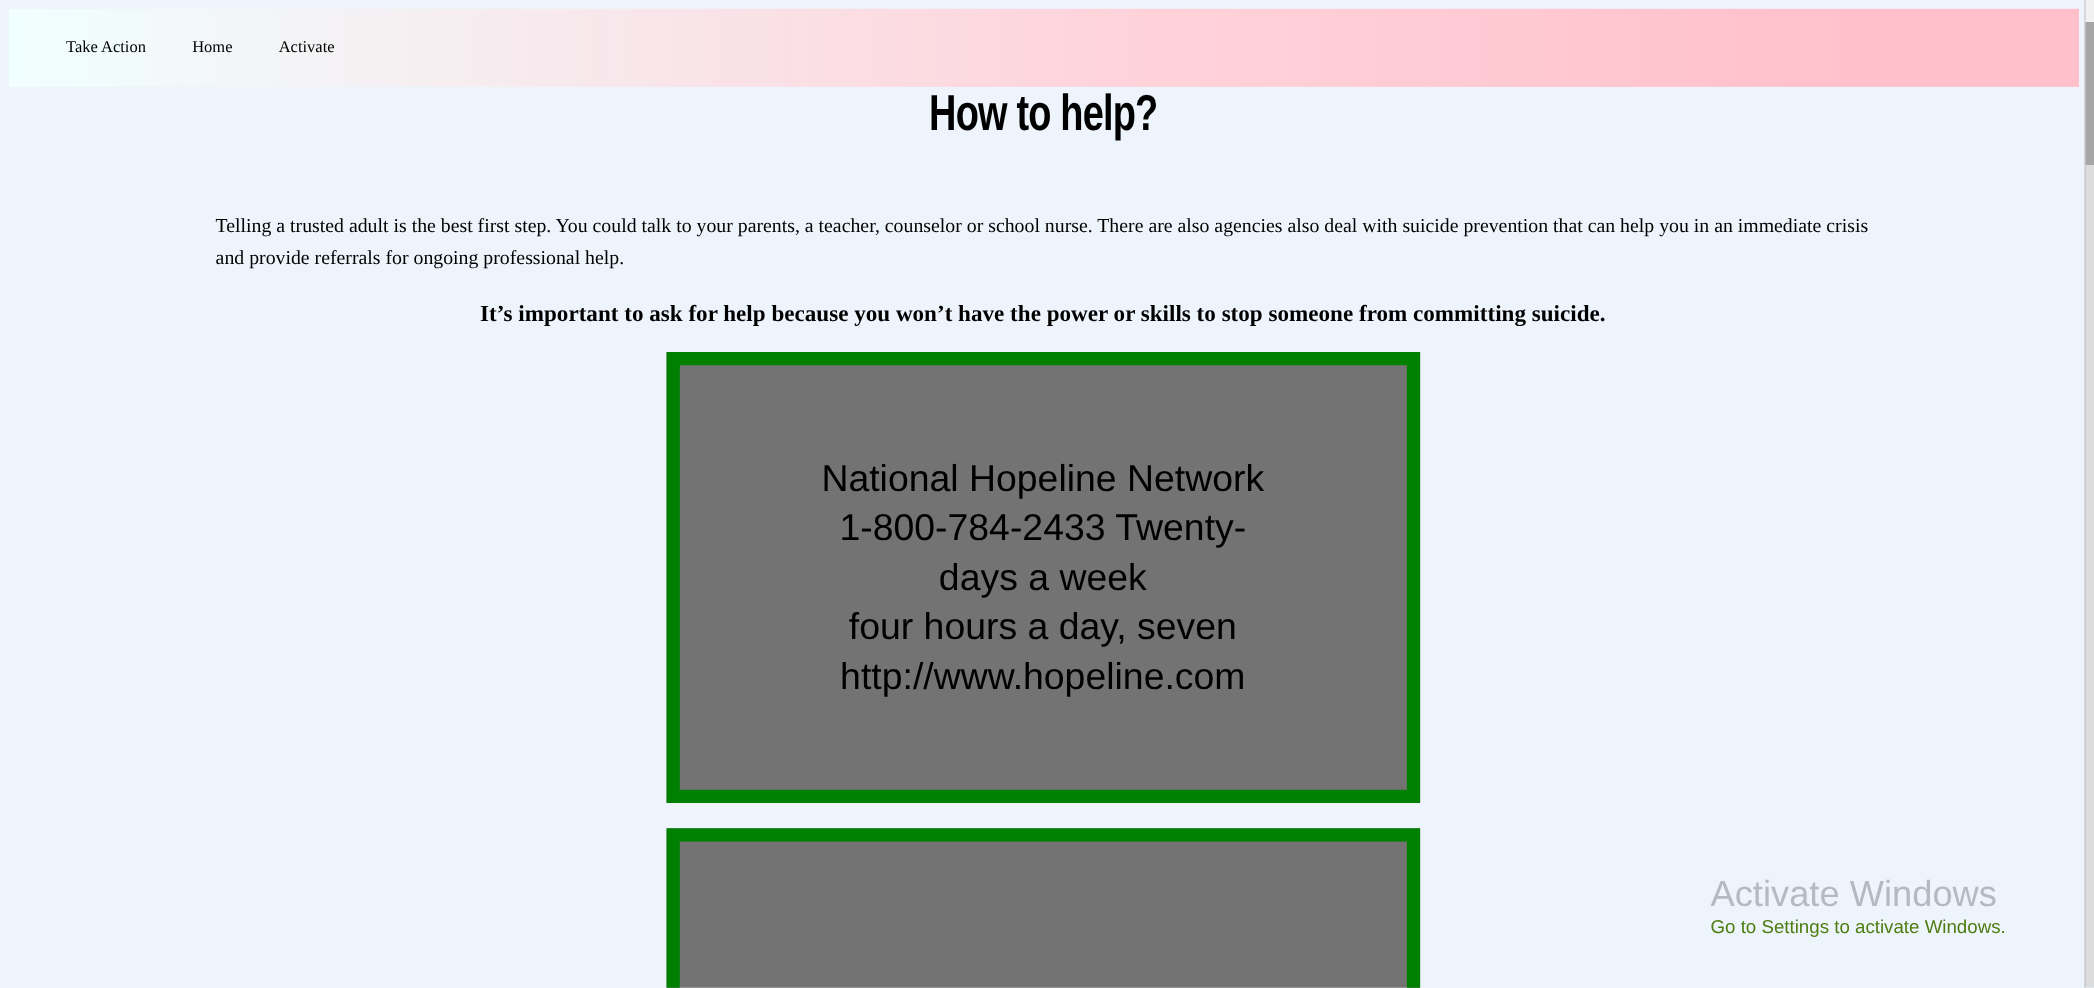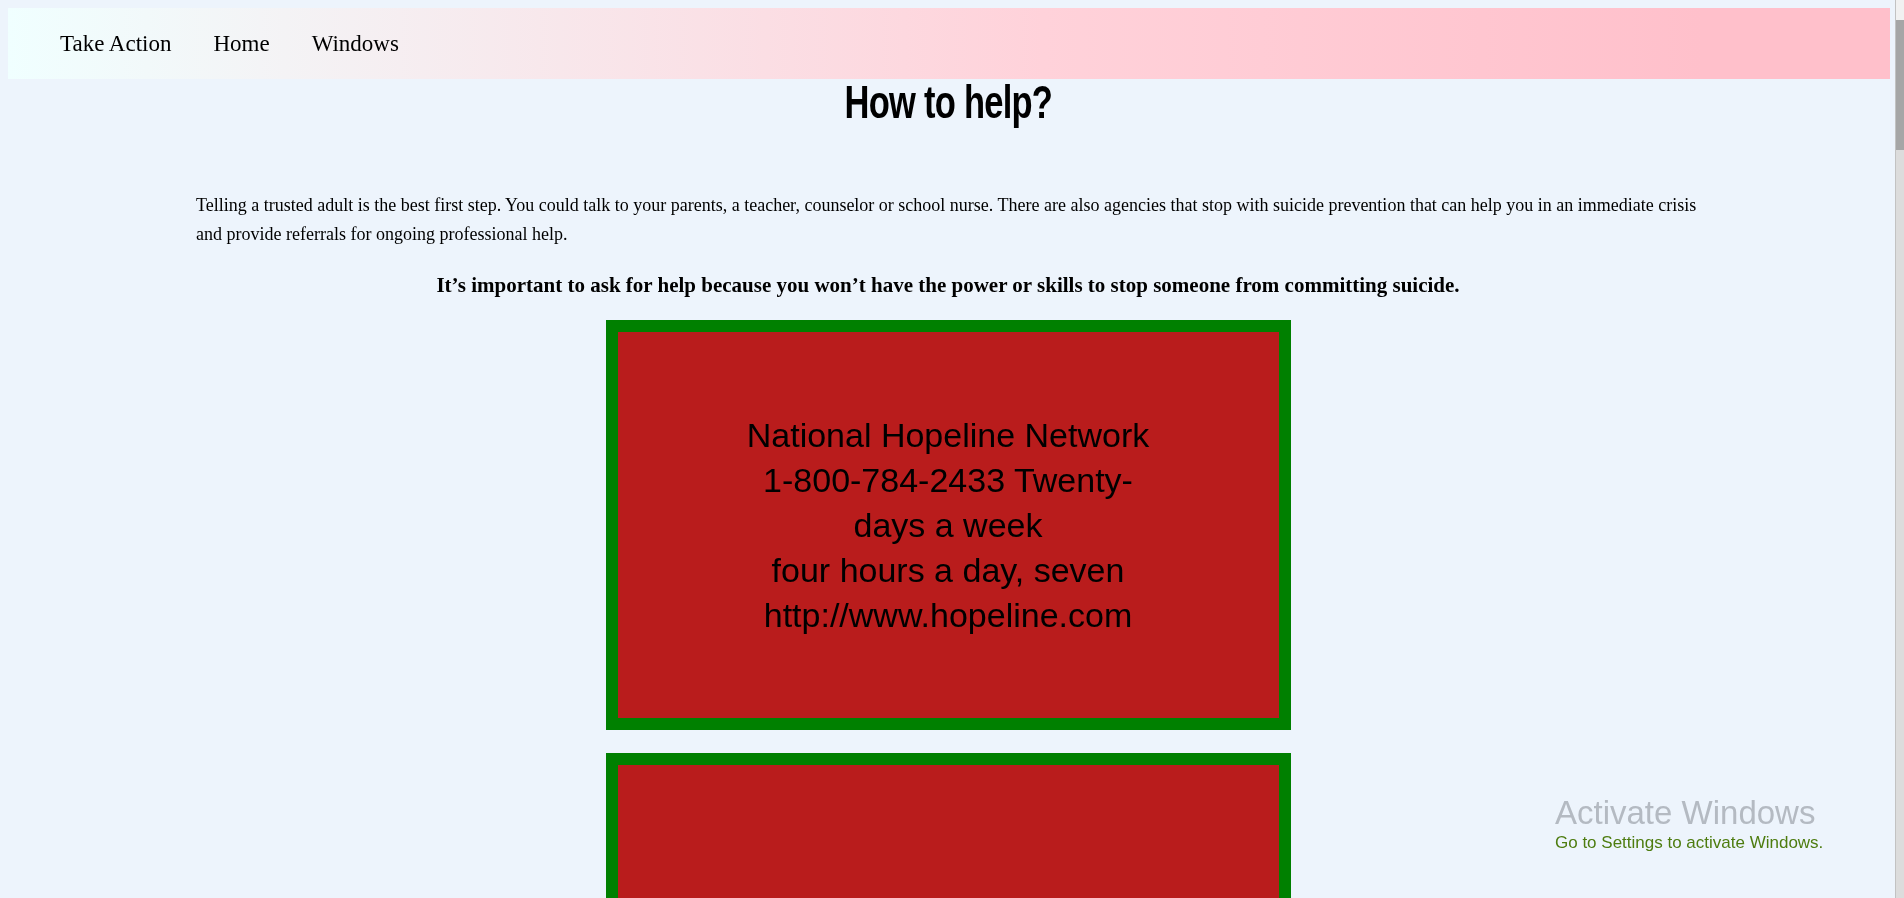--- a/index.html
+++ b/index.html
@@ -18,21 +18,21 @@
     left: 8px;
     top: 8px;
     width: 1882px;
     height: 71px;
     background: linear-gradient(to right, #f0ffff 0%, #ffd2da 55%, #ffc0cb 90%);
     display: flex;
     align-items: center;
   }
   .navbar a {
     font-family: "Liberation Serif", serif;
-    font-size: 23px;
+    font-size: 15px;
     color: #000;
     text-decoration: none;
     margin-left: 52px;
     cursor: pointer;
   }
   .navbar a + a { margin-left: 42px; }
 
   
   main { position: absolute; left: 0; top: 79px; width: 1896px; }
 
@@ -68,21 +68,21 @@
     font-size: 21px;
     line-height: 29px;
     color: #000;
   }
 
   .hotline-box {
     width: 661px;
     height: 386px;
     margin: 20px auto 0;
     border: 12px solid #008000;
-    background: #b91c1c;
+    background: #737373;
     display: flex;
     flex-direction: column;
     align-items: center;
     justify-content: center;
     text-align: center;
   }
   .hotline-box .hl-line {
     font-family: "Liberation Sans", sans-serif;
     font-size: 34px;
     line-height: 45px;
@@ -137,28 +137,28 @@
     height: 130px;
     background: #a6a6a6;
   }
 </style>
 </head>
 <body>
 
 <nav class="navbar">
   <a>Take Action</a>
   <a>Home</a>
-  <a>Windows</a>
+  <a>Activate</a>
 </nav>
 
 <main>
 
   <h1 class="page-title"><span class="squeeze">How to help?</span></h1>
 
-  <p class="intro">Telling a trusted adult is the best first step. You could talk to your parents, a teacher, counselor or school nurse. There are also agencies that stop with suicide prevention that can help you in an immediate crisis and provide referrals for ongoing professional help.</p>
+  <p class="intro">Telling a trusted adult is the best first step. You could talk to your parents, a teacher, counselor or school nurse. There are also agencies also deal with suicide prevention that can help you in an immediate crisis and provide referrals for ongoing professional help.</p>
 
   <p class="emphasis">It’s important to ask for help because you won’t have the power or skills to stop someone from committing suicide.</p>
 
   <div class="hotline-box box-1">
     <div class="hl-line">National Hopeline Network</div>
     <div class="hl-line">1-800-784-2433 Twenty-</div>
     <div class="hl-line">days a week</div>
     <div class="hl-line">four hours a day, seven</div>
     <div class="hl-line">http://www.hopeline.com</div>
   </div>

